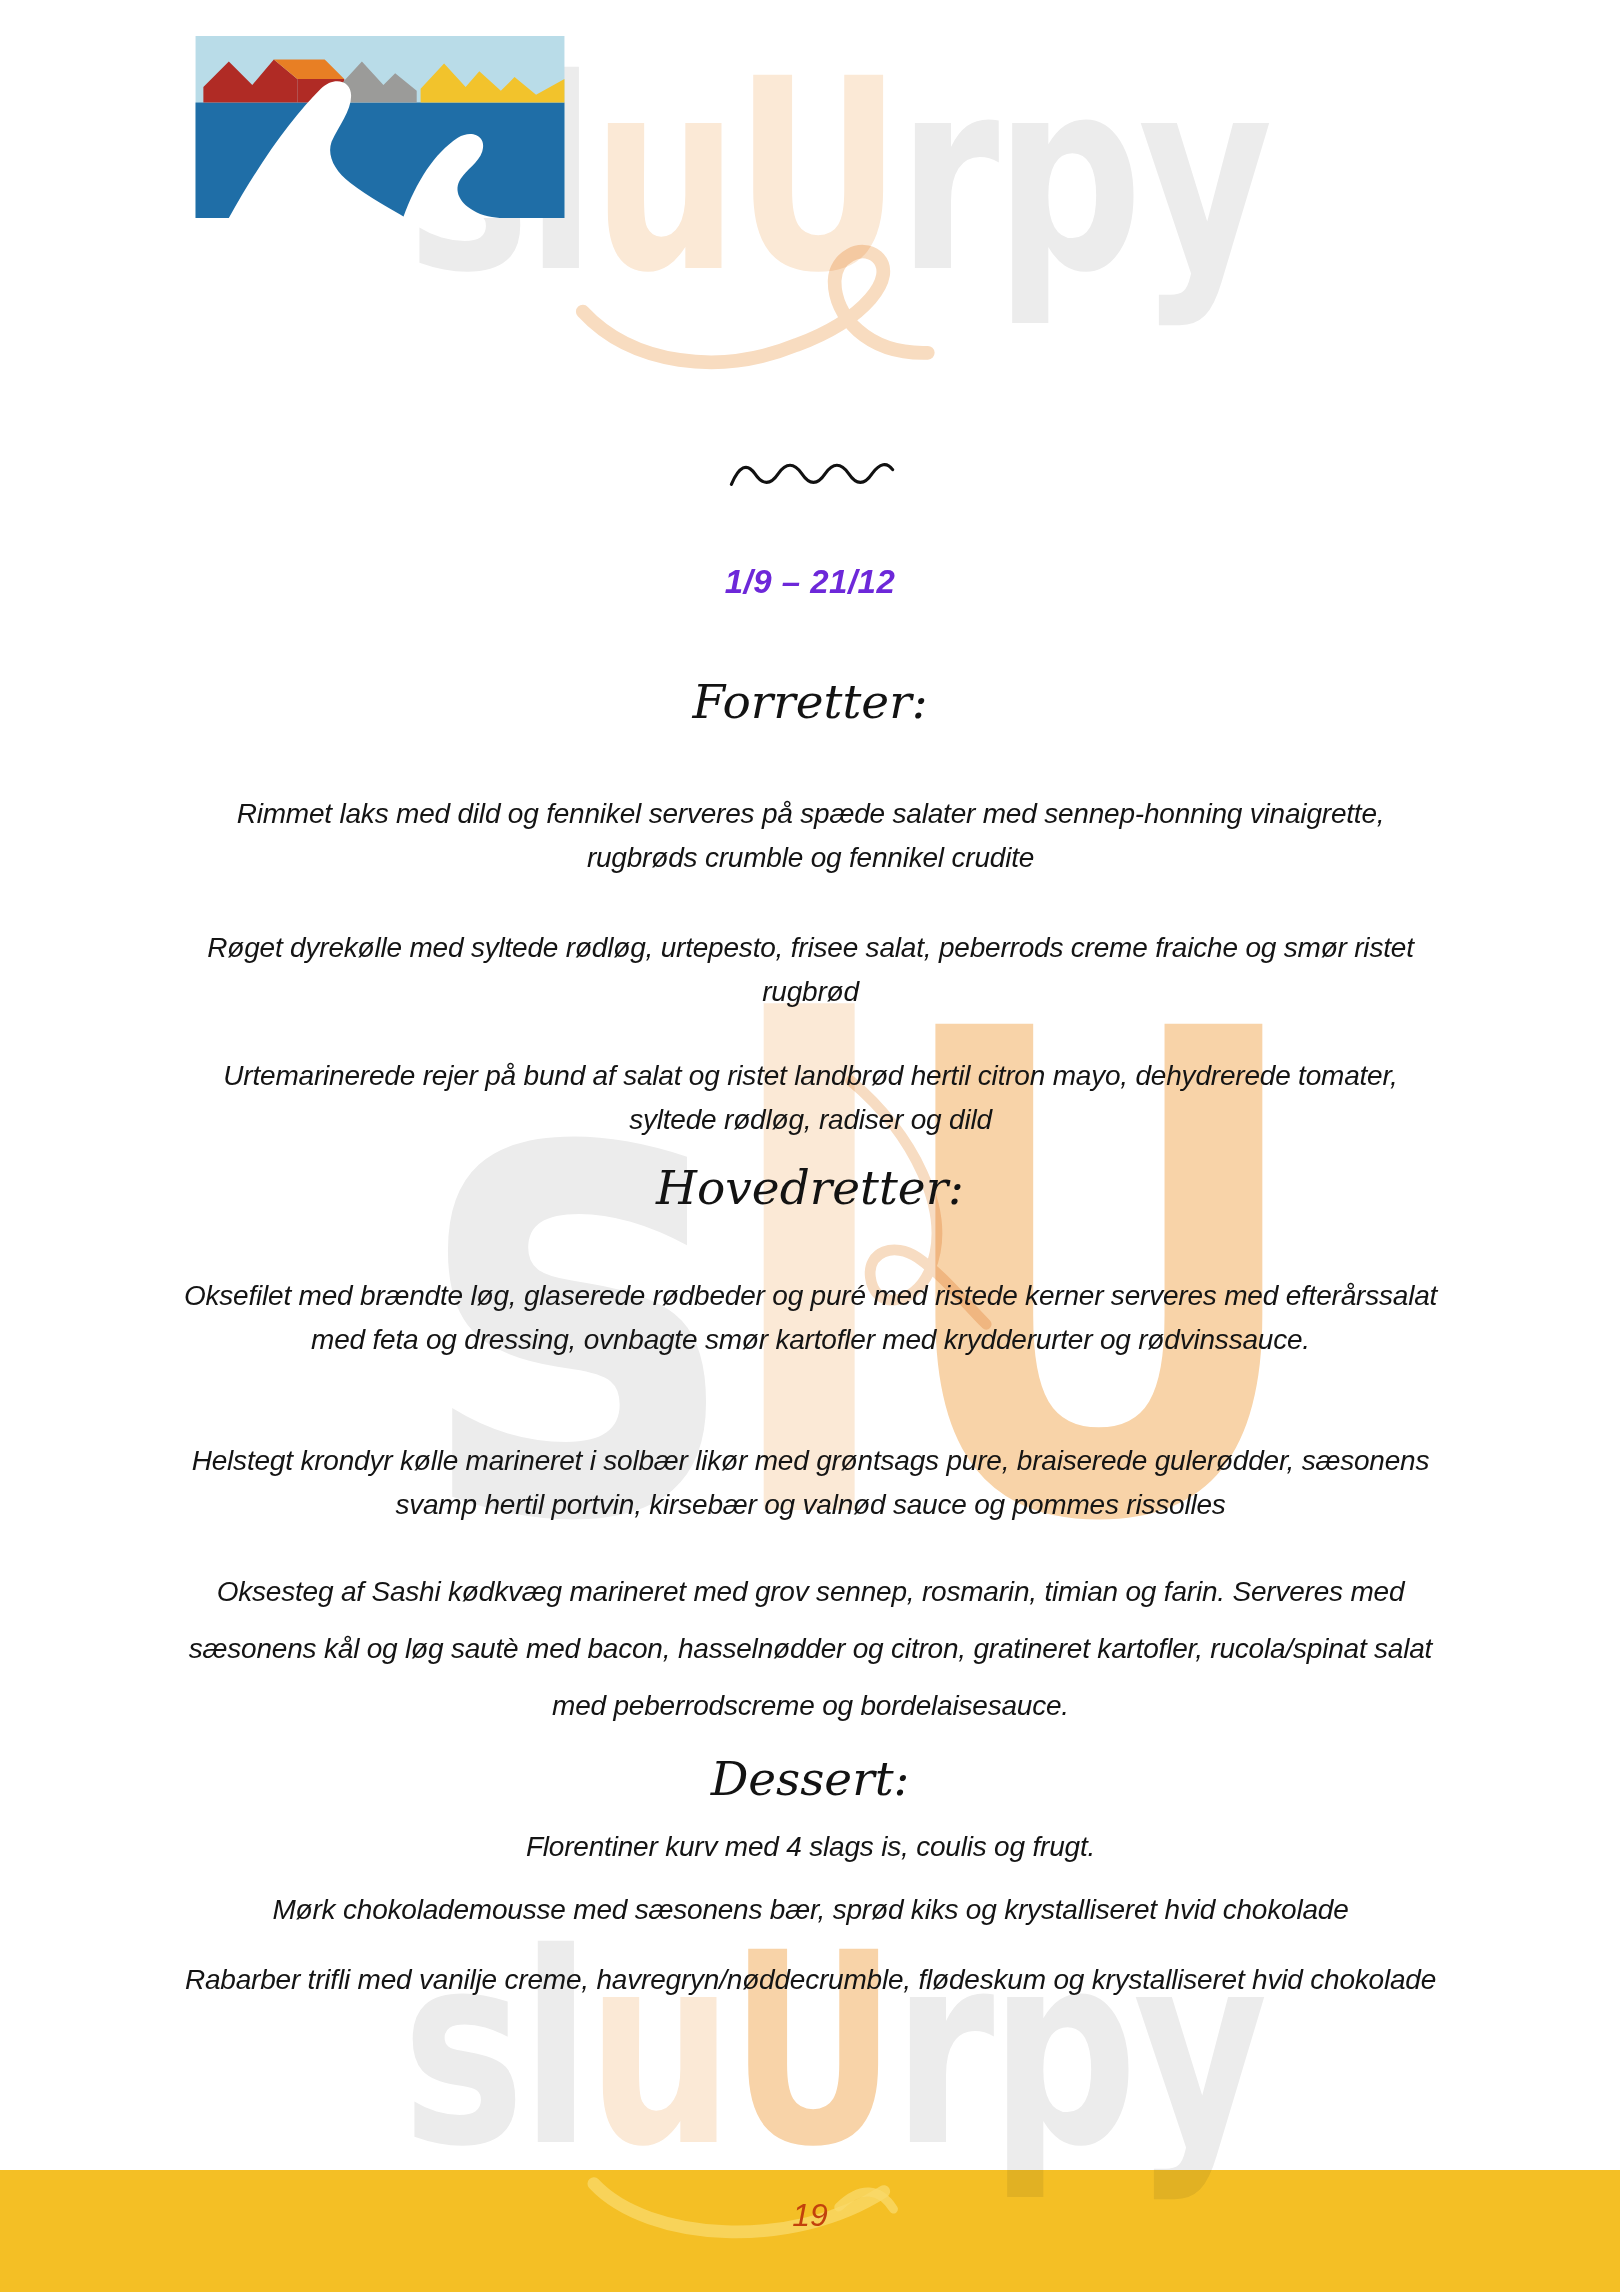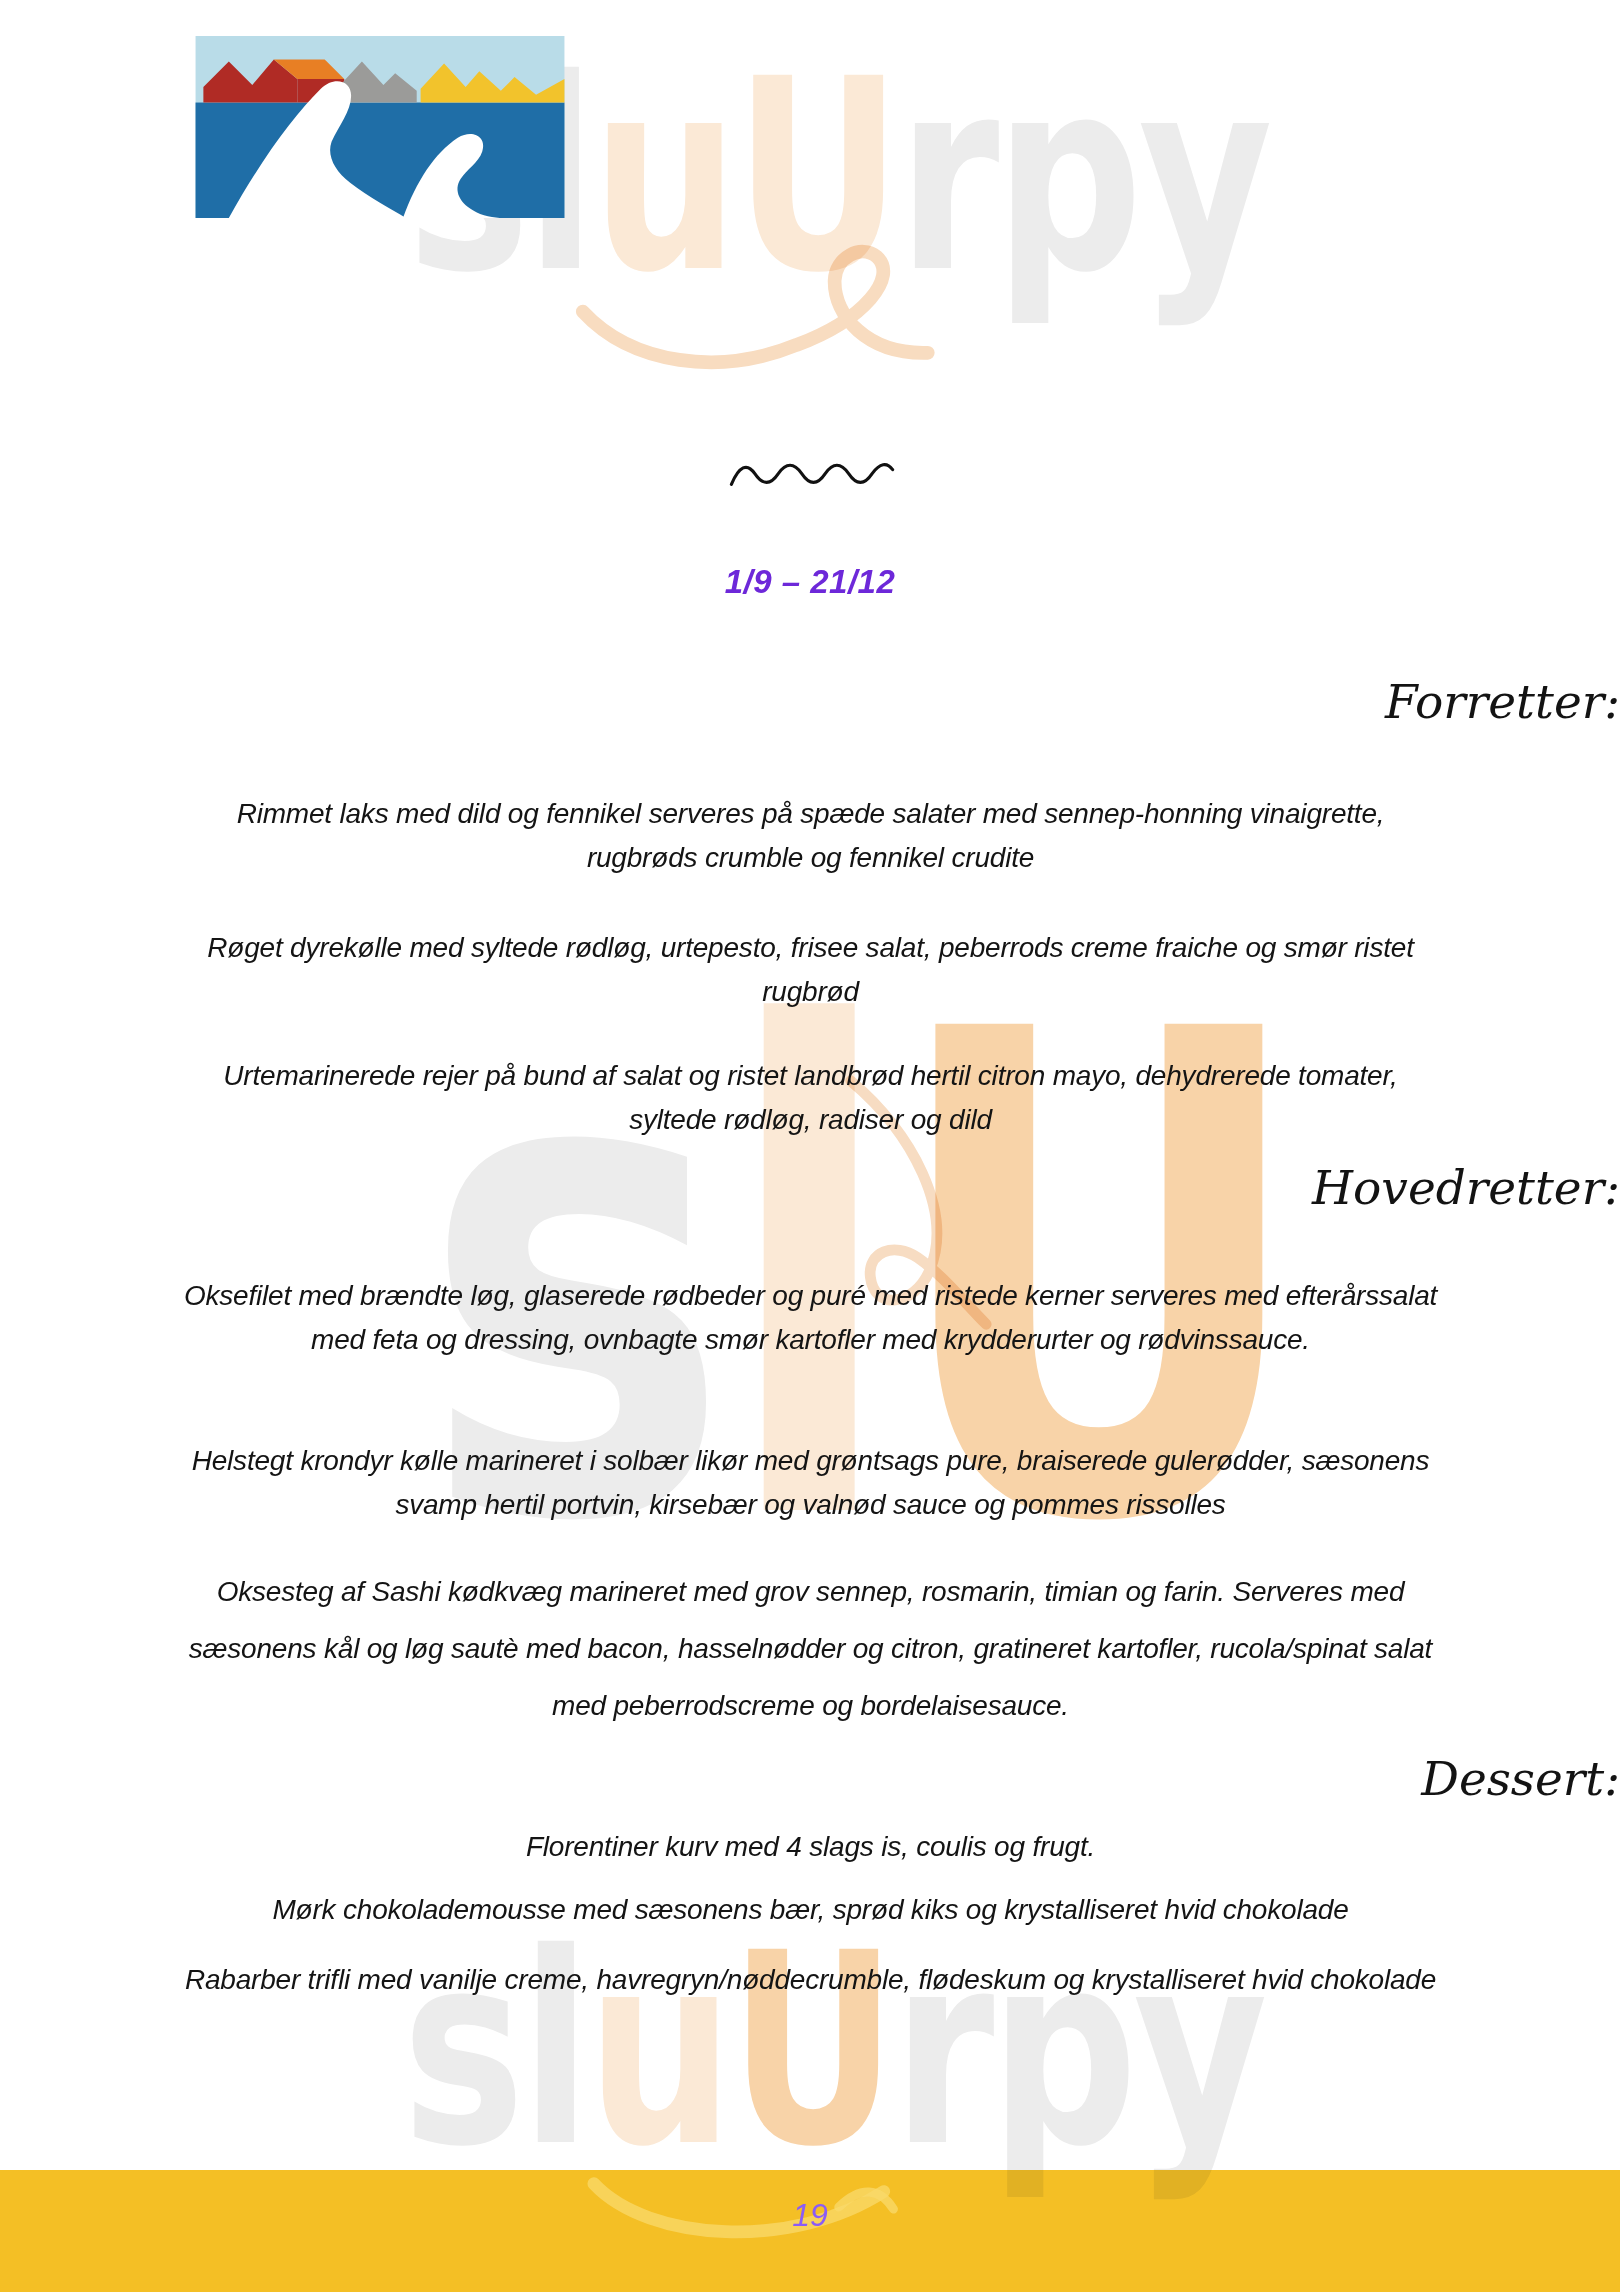--- a/index.html
+++ b/index.html
@@ -42,42 +42,42 @@
     font-family:"DejaVu Serif",serif;font-style:italic;font-size:29px;
     color:#161616;z-index:3;margin:0;
   }
   .divider{position:absolute;left:728px;top:455px;z-index:3;}
   .daterange{
     position:absolute;left:0;right:0;top:563px;text-align:center;
     font-weight:bold;font-style:italic;font-size:33px;letter-spacing:0.5px;
     color:#6d28d9;z-index:3;margin:0;
   }
   .sec{
-    position:absolute;left:0;right:0;text-align:right;
+    position:absolute;left:0;right:0;text-align:center;
     font-family:"DejaVu Serif",serif;font-style:italic;font-weight:normal;
     font-size:47px;color:#131313;z-index:3;margin:0;
   }
   .sec.forretter{top:674px;}
   .sec.hovedretter{top:1160px;}
   .sec.dessert{top:1751px;}
   .it{
     position:absolute;left:183px;width:1255px;text-align:center;
     font-style:italic;font-size:28px;line-height:44px;letter-spacing:-0.2px;
     color:var(--ink);z-index:3;font-stretch:87.5%;margin:0;
   }
   .p1{top:792px;}.p2{top:926px;}.p3{top:1054px;}
   .p4{top:1274px;}.p5{top:1439px;}
   .p6{top:1563px;line-height:57px;}
   .d1{top:1825px;}.d2{top:1888px;}
   .d3{top:1954px;line-height:51px;}
   
   .footer-bar{position:absolute;left:0;right:0;bottom:0;height:123px;background:var(--accent);z-index:1;}
   .page-num{
     position:absolute;left:0;right:0;top:2197px;text-align:center;
-    font-style:italic;font-size:32px;color:#8b5cf6;z-index:3;margin:0;
+    font-style:italic;font-size:32px;color:#c2410c;z-index:3;margin:0;
   }
 </style>
 </head>
 <body>
 
 <div class="page">
 
   <div class="wm wm-top">
     <span class="g">sl</span><span class="p">u</span><span class="p">U</span><span class="g">rpy</span>
   </div>

